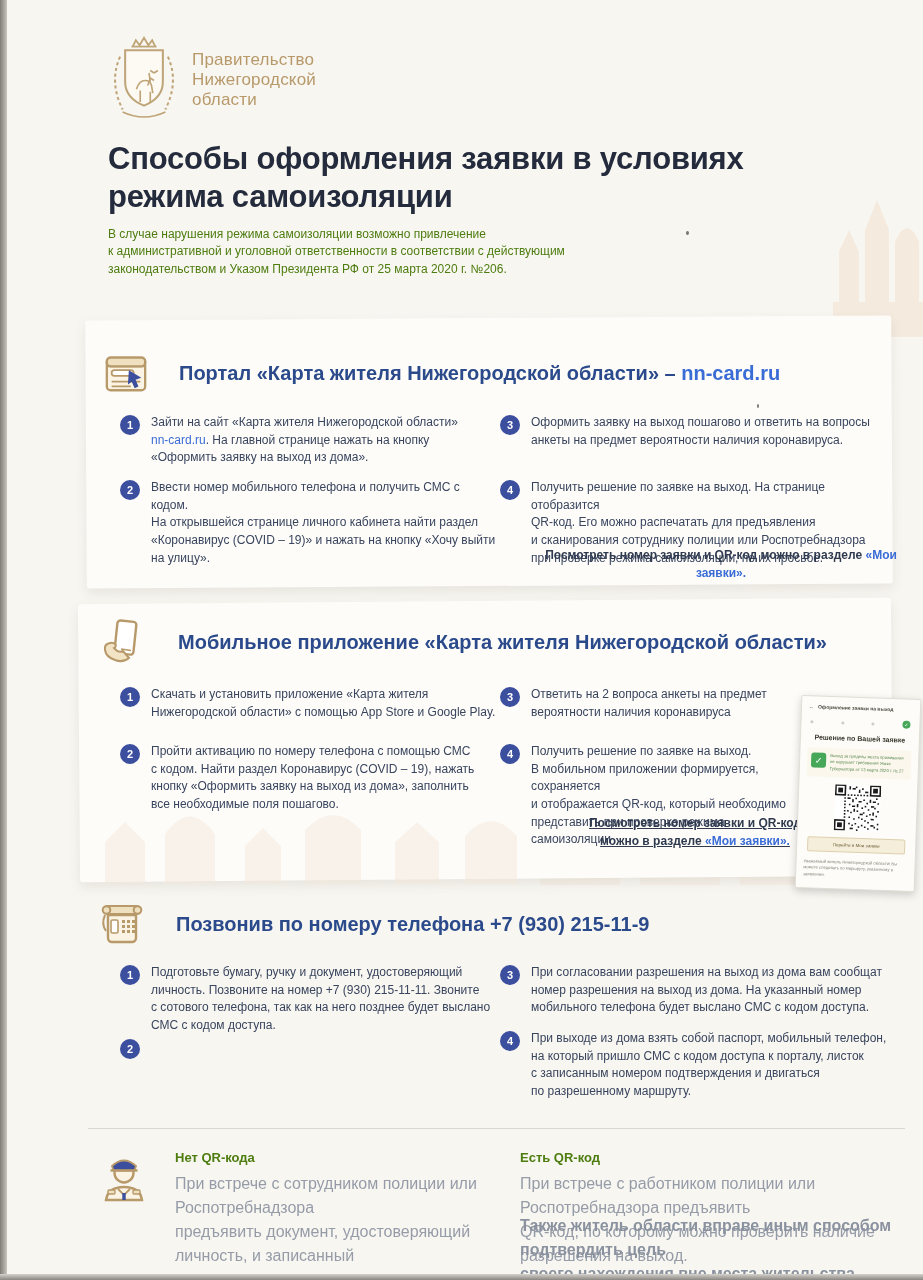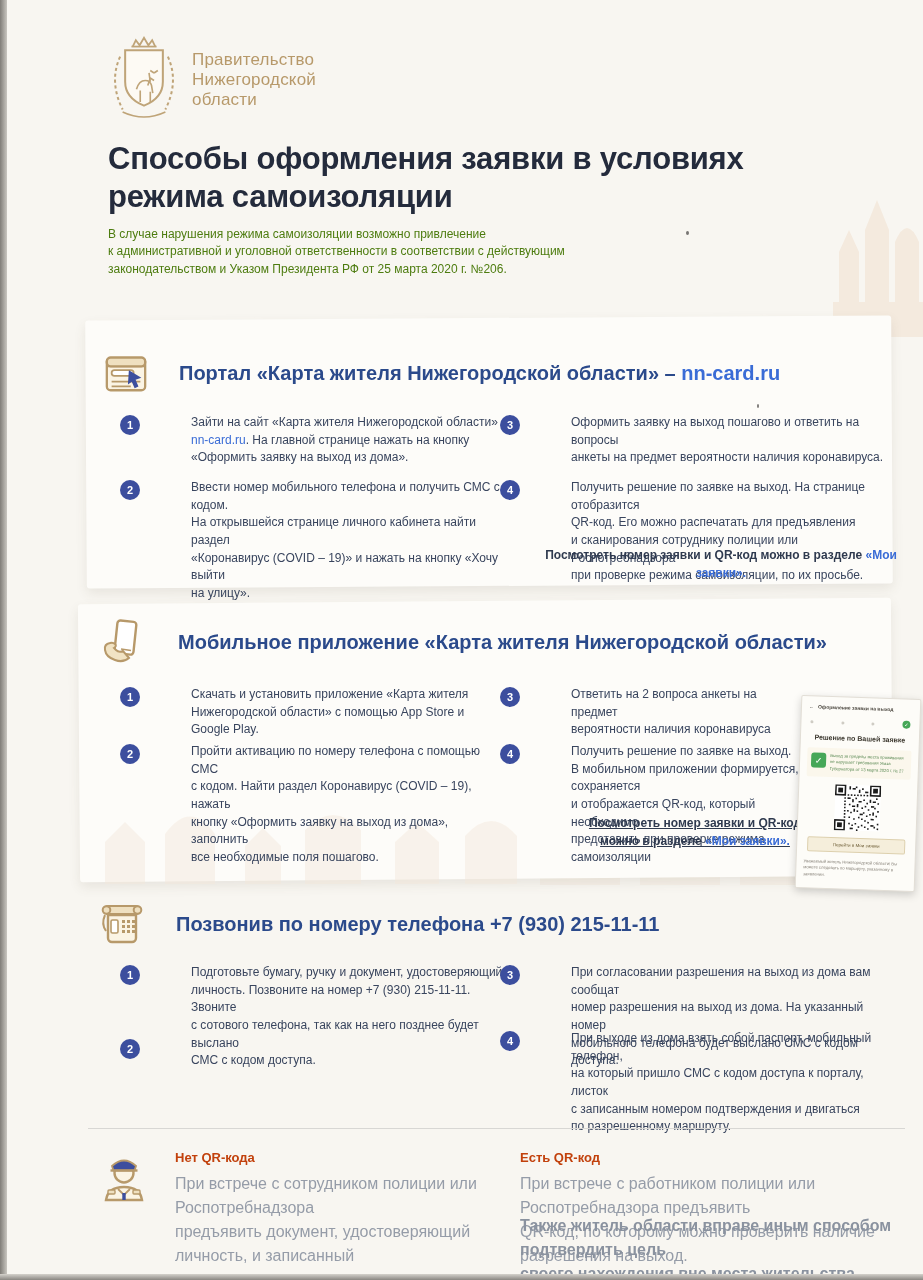--- a/index.html
+++ b/index.html
@@ -22,25 +22,25 @@
   .page-title{font-size:31px;line-height:1.23;font-weight:bold;color:#242b3c;
     white-space:pre-line;letter-spacing:-.2px;}
   .disclaimer{font-size:12px;line-height:1.45;color:#4d7c0f;white-space:pre-line;}
   .sec-head{display:flex;align-items:center;gap:30px;}
   .sec-title{font-size:20px;font-weight:bold;color:#2b4a8b;}
   .sec-title .link{font-weight:bold;}
   .step{display:flex;gap:11px;}
   .num{flex:none;width:20px;height:20px;border-radius:50%;background:#3c4e9e;
     color:#fff;font-size:11px;font-weight:bold;display:flex;align-items:center;
     justify-content:center;margin-top:1px;}
-  .step-text{font-size:12px;line-height:1.47;color:#39455e;white-space:pre-line;margin-left:40px;}
+  .step-text{font-size:12px;line-height:1.47;color:#39455e;white-space:pre-line;}
   .note{font-size:12px;line-height:1.47;font-weight:bold;color:#2f3a4f;white-space:pre-line;text-align:center;}
   .link{color:#3a6cd6;text-decoration:none;cursor:pointer;}
   .divider{position:absolute;height:1px;background:#d8d7d4;z-index:3;}
-  .foot-head{font-size:13px;font-weight:bold;color:#c2410c;}
+  .foot-head{font-size:13px;font-weight:bold;color:#4d7c0f;}
   .foot-text{font-size:16px;line-height:1.5;color:#959ca8;white-space:pre-line;}
   .foot-text.b{font-weight:bold;color:#8a929f;}
   .icon{display:inline-block;line-height:0;}
   
   .mock{position:absolute;left:798px;top:697px;width:120px;height:193px;
     background:#fdfcf8;border:1px solid #e2ded6;border-radius:2px;z-index:4;
     transform:rotate(2deg);box-shadow:0 3px 8px rgba(0,0,0,.18);
     padding:7px 7px 0 7px;box-sizing:border-box;}
   .mock-bar{display:flex;align-items:center;gap:4px;font-size:5px;font-weight:bold;color:#4a463e;}
   .mock-dots{display:flex;align-items:center;justify-content:space-between;margin:8px 2px 0 2px;}
@@ -322,21 +322,21 @@
           <rect x="24" y="25" width="3" height="3"></rect>
             <rect x="29" y="25" width="3" height="3"></rect>
             <rect x="34" y="25" width="3" height="3"></rect>
           <rect x="24" y="30" width="3" height="3"></rect>
             <rect x="29" y="30" width="3" height="3"></rect>
             <rect x="34" y="30" width="3" height="3"></rect>
         </g>
         <rect x="13" y="20" width="7" height="13" rx="1.5" fill="#fff" stroke="#b7996a" stroke-width="1.6"></rect>
       </svg>
     </span>
-    <span class="sec-title">Позвонив по номеру телефона +7 (930) 215-11-11</span>
+    <span class="sec-title">Позвонив по номеру телефона +7 (930) 215-11-9</span>
   </div>
 
   <div class="abs step" style="left:120px;top:964px;width:390px;">
     <span class="num">1</span>
     <span class="step-text">Подготовьте бумагу, ручку и документ, удостоверяющий
 личность. Позвоните на номер +7 (930) 215-11-11. Звоните
 с сотового телефона, так как на него позднее будет выслано
 СМС с кодом доступа.</span>
   </div>
   <div class="abs step" style="left:120px;top:1038px;width:390px;">

